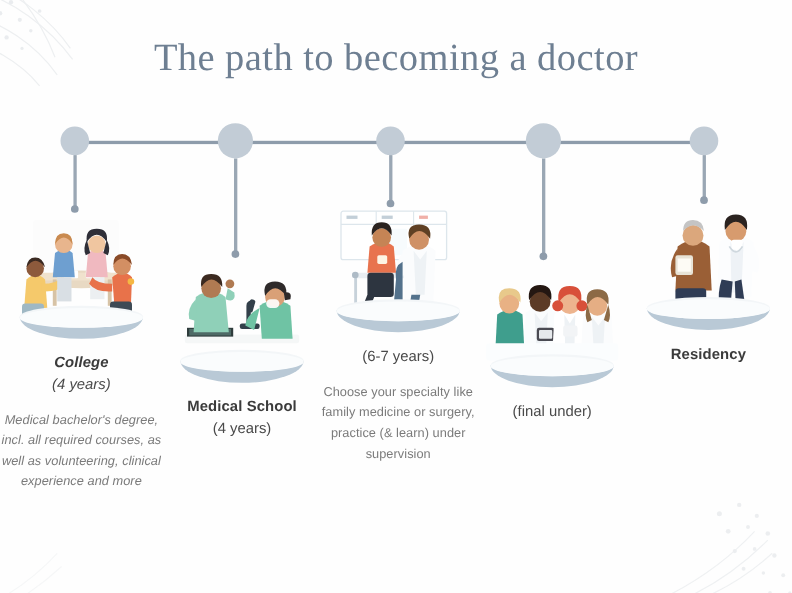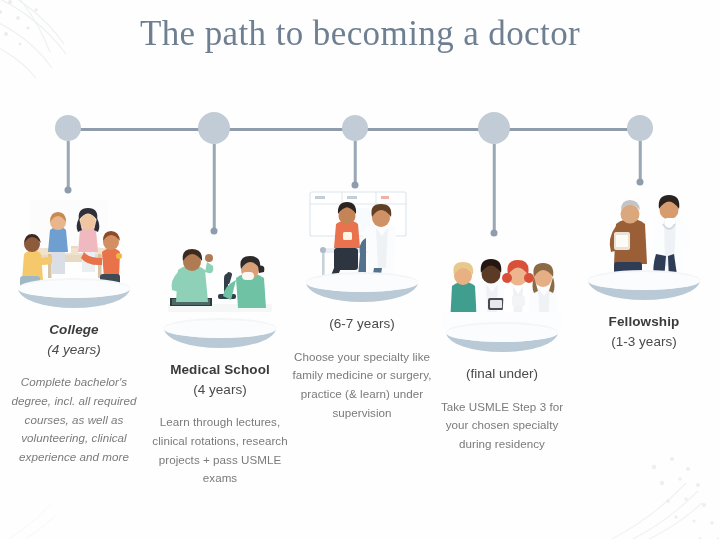--- a/index.html
+++ b/index.html
@@ -29,21 +29,21 @@
     position: absolute;
     pointer-events: none;
   }
   .deco-tl { top: -18px; left: -34px; opacity: .55; }
   .deco-br { bottom: -12px; right: -16px; opacity: .5; }
   .deco-bl { bottom: -30px; left: -40px; opacity: .35; }
 
   
   .title {
     position: absolute;
-    top: 14px;
+    top: 33px;
     left: 0;
     width: 720px;
     text-align: center;
     font-family: "Liberation Serif", serif;
     font-size: 35px;
     letter-spacing: .4px;
     color: #6e7f92;
     font-weight: 400;
     white-space: nowrap;
   }
@@ -286,21 +286,21 @@
         <circle cx="119" cy="60" r="3" fill="#f5b743"></circle>
       </svg>
       <div class="podium">
         <div class="side"></div>
           <div class="top"></div>
           <div class="lip"></div>
       </div>
     </div>
     <h3>College</h3>
     <div class="yrs">(4 years)</div>
-    <p>Complete bachelor's degree, incl. all required courses, as well as volunteering, clinical experience and more</p>
+    <p>Medical bachelor's degree, incl. all required courses, as well as volunteering, clinical experience and more</p>
   </div>
 
   <div class="step" style="left:146px; top:236px;">
     <div class="art">
       <svg class="scene" viewBox="0 0 148 96">
 
         <rect x="22" y="68" width="104" height="8" rx="2" fill="#f5f7f7"></rect>
         <rect x="24" y="62" width="42" height="8" fill="#2e3b3b"></rect>
         <rect x="26" y="63" width="38" height="6" fill="#4e6a66"></rect>
 
@@ -323,21 +323,20 @@
         <rect x="96" y="36" width="12" height="8" rx="4" fill="#ffffff" opacity=".9"></rect>
       </svg>
       <div class="podium">
         <div class="side"></div>
           <div class="top"></div>
           <div class="lip"></div>
       </div>
     </div>
     <h3>Medical School</h3>
     <div class="yrs">(4 years)</div>
-    <p>Learn through lectures, clinical rotations, research projects + pass USMLE exams</p>
   </div>
 
   <div class="step" style="left:288px; top:190px;">
     <div class="art">
       <svg class="scene" viewBox="0 0 148 96">
 
         <rect x="22" y="2" width="96" height="44" rx="2" fill="#ffffff" stroke="#dde6ec" stroke-width="1.2"></rect>
         <line x1="22" y1="14" x2="118" y2="14" stroke="#dde6ec" stroke-width="1"></line>
         <line x1="54" y1="2" x2="54" y2="46" stroke="#dde6ec" stroke-width="1"></line>
         <line x1="88" y1="2" x2="88" y2="46" stroke="#dde6ec" stroke-width="1"></line>
@@ -412,21 +411,20 @@
 
         <rect x="14" y="72" width="120" height="16" rx="3" fill="#fbfdfe"></rect>
       </svg>
       <div class="podium">
         <div class="side"></div>
           <div class="top"></div>
           <div class="lip"></div>
       </div>
     </div>
     <div class="yrs">(final under)</div>
-    <p>Take USMLE Step 3 for your chosen specialty during residency</p>
   </div>
 
   <div class="step" style="left:570px; top:188px;">
     <div class="art">
       <svg class="scene" viewBox="0 0 148 96">
 
         <path d="M44 76 L46 36 q15-11 29 0 l2 40z" fill="#9a5f36"></path>
         <path d="M46 38 q-9 12 -5 26 l8 -2z" fill="#9a5f36"></path>
         <circle cx="60" cy="26" r="9.5" fill="#dba77c"></circle>
         <path d="M51 22 q9-10 19 0 q-1-10 -10 -10 t-9 10z" fill="#c4c4c4"></path>
@@ -449,17 +447,16 @@
         <path d="M104 66 l4 28 -9 0 -1 -26z" fill="#2f3c55"></path>
         <rect x="84" y="90" width="13" height="5" rx="2.5" fill="#8a5a33"></rect>
         <rect x="100" y="90" width="13" height="5" rx="2.5" fill="#8a5a33"></rect>
       </svg>
       <div class="podium">
         <div class="side"></div>
           <div class="top"></div>
           <div class="lip"></div>
       </div>
     </div>
-    <h3>Fellowship</h3>
-    <div class="yrs">(1-3 years)</div>
+    <h3>Residency</h3>
   </div>
 
 </div>
 
 </body></html>

